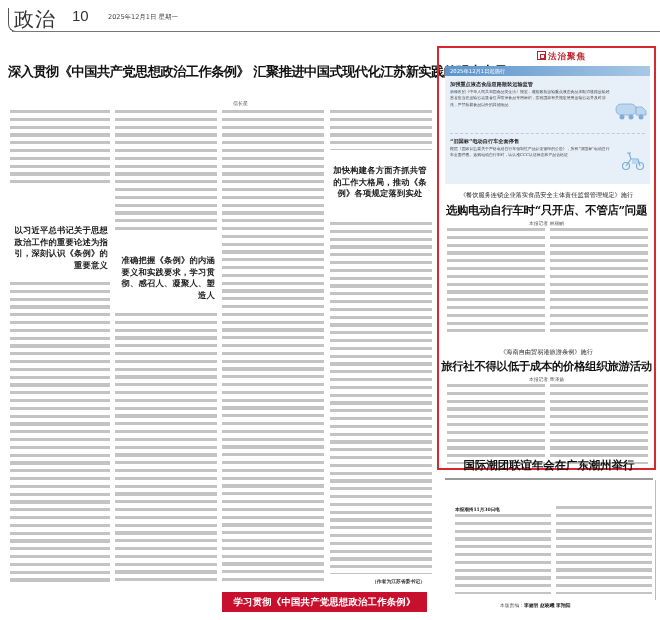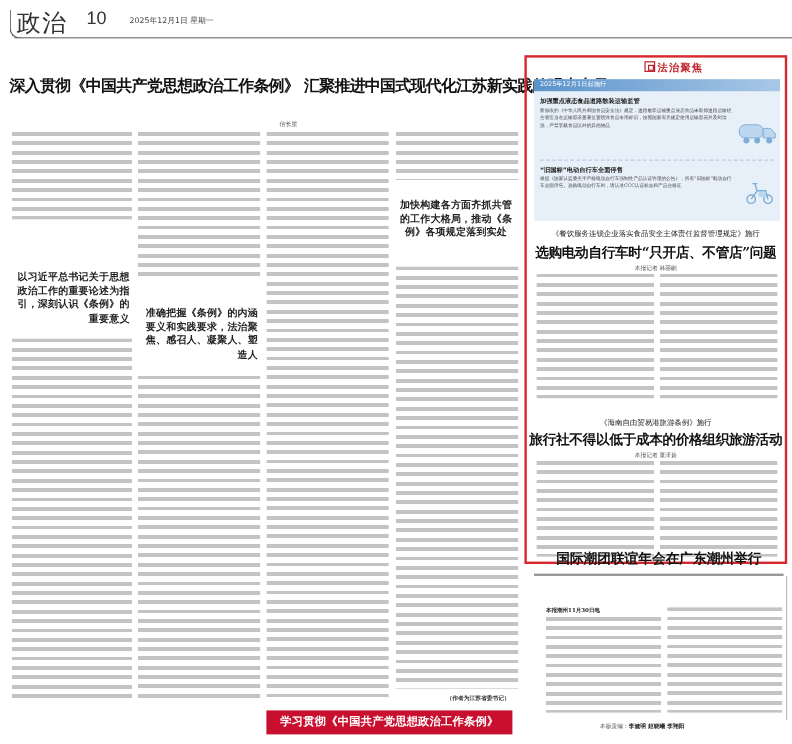--- a/index.html
+++ b/index.html
@@ -72,21 +72,21 @@
   <div class="lines"></div>
 </div>
 <div class="subhead" style="left:10px; top:225px; width:98px; text-align:right;">以习近平总书记关于思想政治工作的重要论述为指引，深刻认识《条例》的重要意义</div>
 <div class="col" style="left:10px; top:282px; width:100px; height:300px;">
   <div class="lines"></div>
 </div>
 
 <div class="col" style="left:115px; top:110px; width:102px; height:120px;">
   <div class="lines"></div>
 </div>
-<div class="subhead" style="left:115px; top:255px; width:100px; text-align:right;">准确把握《条例》的内涵要义和实践要求，法治聚焦、感召人、凝聚人、塑造人</div>
+<div class="subhead" style="left:115px; top:255px; width:100px; text-align:right;">准确把握《条例》的内涵要义和实践要求，学习贯彻、感召人、凝聚人、塑造人</div>
 <div class="col" style="left:115px; top:313px; width:102px; height:270px;">
   <div class="lines"></div>
 </div>
 
 <div class="col" style="left:222px; top:110px; width:102px; height:473px;">
   <div class="lines"></div>
 </div>
 
 <div class="col" style="left:330px; top:110px; width:102px; height:40px;">
   <div class="lines"></div>

